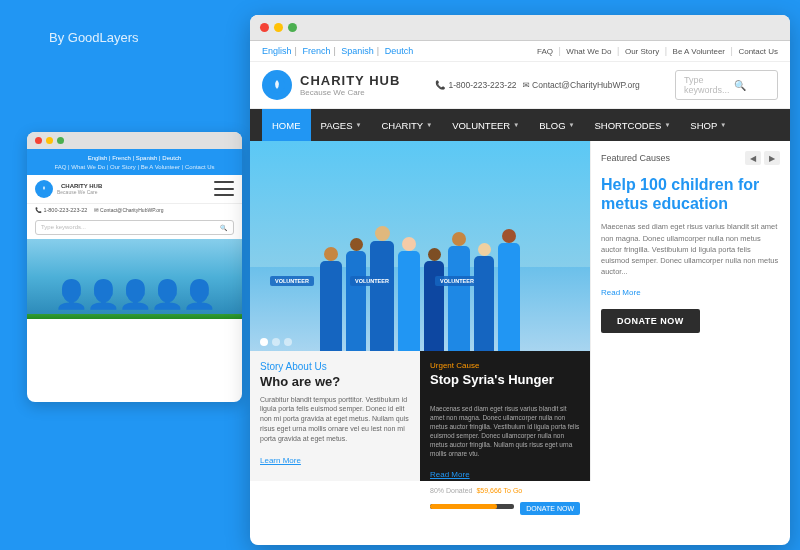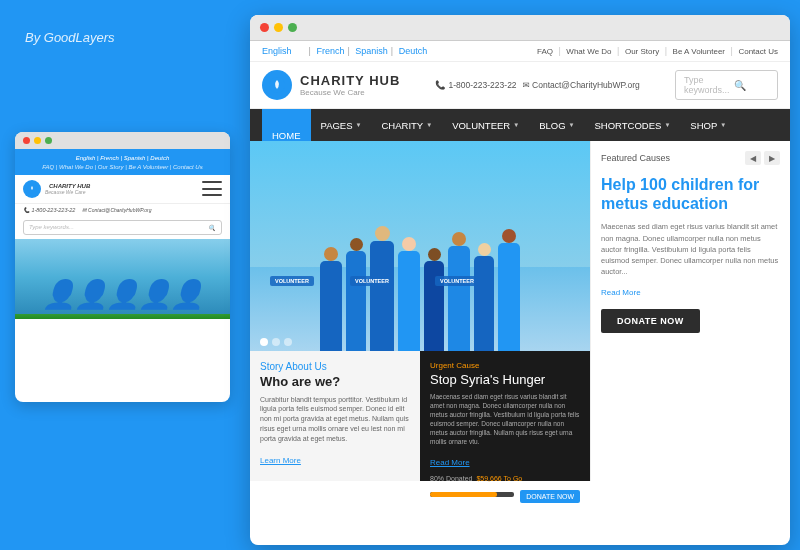--- a/index.html
+++ b/index.html
@@ -8,27 +8,26 @@
       height: 550px;
       background: #2196F3;
       font-family: 'Arial', sans-serif;
       overflow: hidden;
       position: relative;
     }
 
     
     .left-panel {
       position: absolute;
-      left: 0; top: 0;
+      left: 12px; top: 0;
       width: 245px;
       height: 412px;
       background: #2196F3;
       padding: 30px 25px;
       color: white;
-      font-style: italic;
     }
     .left-panel .title {
       font-size: 36px;
       font-weight: 900;
       line-height: 1.1;
       margin-bottom: 6px;
       color: white;
     }
     .left-panel .subtitle {
       font-size: 22px;
@@ -229,21 +228,20 @@
       color: white;
       padding: 0 10px;
       height: 100%;
       display: flex;
       align-items: center;
       cursor: pointer;
       gap: 3px;
     }
     .main-nav .nav-item.active {
       background: #2196F3;
-      align-items: flex-end;
     }
     .nav-arrow {
       font-size: 6px;
       opacity: 0.7;
     }
 
     
     .content-area {
       display: flex;
       height: 340px;
@@ -309,24 +307,24 @@
       background: #1a1a1a;
       padding: 10px;
     }
     .urgent-section .section-label {
       font-size: 8px;
       color: #FF9800;
       margin-bottom: 2px;
     }
     .urgent-section .section-title {
       font-size: 13px;
-      font-weight: 400;
+      font-weight: 700;
       color: white;
       line-height: 1.2;
-      margin-bottom: 4px;
+      margin-bottom: 16px;
     }
     .urgent-section .section-text {
       font-size: 6.5px;
       color: #aaa;
       line-height: 1.4;
       margin-bottom: 5px;
     }
     .read-more {
       font-size: 8px;
       color: #2196F3;
@@ -529,21 +527,21 @@
 <div class="browser-mockup">
 
   <div class="browser-chrome">
     <div class="b-dot red"></div>
     <div class="b-dot yellow"></div>
     <div class="b-dot green"></div>
   </div>
 
   <div class="lang-bar">
     <div class="lang-links">
-      <span style="color:#2196F3;font-size:9px;margin-right:17px;cursor:pointer;">English</span><span style="color:#aaa;">|</span>
+      <span style="color:#2196F3;font-size:9px;margin-right:3px;cursor:pointer;">English</span><span style="color:#aaa;">|</span>
       <span style="color:#2196F3;font-size:9px;margin:0 3px;cursor:pointer;">French</span><span style="color:#aaa;">|</span>
       <span style="color:#2196F3;font-size:9px;margin:0 3px;cursor:pointer;">Spanish</span><span style="color:#aaa;">|</span>
       <span style="color:#2196F3;font-size:9px;margin-left:3px;cursor:pointer;">Deutch</span>
     </div>
     <div class="contact-links">
       <span style="font-size:8px;color:#555;cursor:pointer;">FAQ</span>
       <span style="color:#ccc;margin:0 3px;">|</span>
       <span style="font-size:8px;color:#555;cursor:pointer;">What We Do</span>
       <span style="color:#ccc;margin:0 3px;">|</span>
       <span style="font-size:8px;color:#555;cursor:pointer;">Our Story</span>

